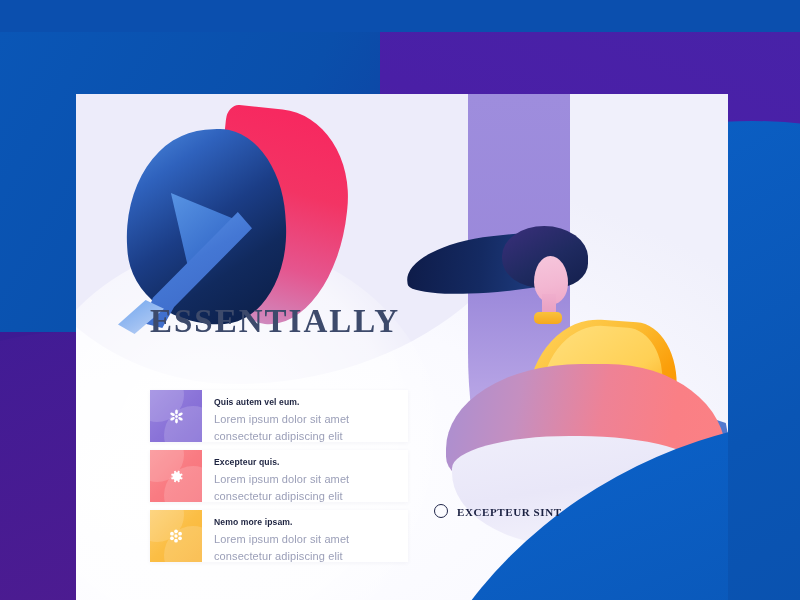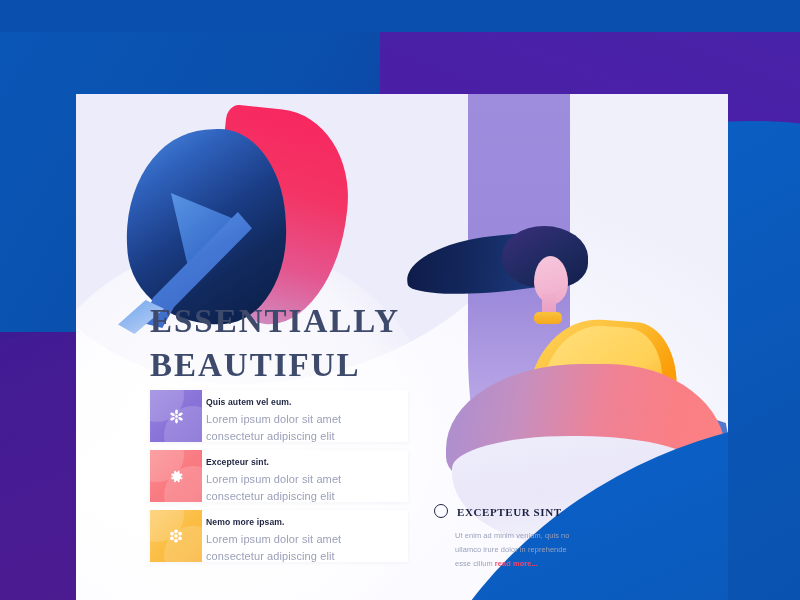--- a/index.html
+++ b/index.html
@@ -123,21 +123,21 @@
   .feat-ico{
     position:relative;flex:0 0 52px;height:52px;overflow:hidden;
     display:flex;align-items:center;justify-content:center;
   }
   .feat-ico .blob{
     position:absolute;border-radius:50%;background:rgba(255,255,255,.16);
   }
   .feat-ico .b1{width:54px;height:54px;left:-20px;top:-22px;}
   .feat-ico .b2{width:58px;height:58px;left:14px;top:16px;}
   .feat-ico svg{position:relative;z-index:2;}
-  .feat-txt{padding:7px 6px 0 4px;}
+  .feat-txt{padding:7px 6px 0 12px;}
   .feat-title{
     font-size:8.6px;font-weight:700;color:#1d2340;letter-spacing:.1px;
     margin-bottom:4px;
   }
   .feat-desc{
     font-size:11px;color:#9b9fb8;line-height:1.55;letter-spacing:.1px;
   }
 
   
   .panel{
@@ -260,21 +260,20 @@
     <div class="ill-left">
       <div class="il-pink"></div>
       <div class="il-navy"></div>
       <div class="il-tri"></div>
       <div class="il-leg"></div>
       <div class="il-foot"></div>
     </div>
 
     <div class="headline">
       <div>ESSENTIALLY</div>
-      <div>BEAUTIFUL</div>
     </div>
 
     <div class="features">
 
       <div class="feat">
         <div class="feat-ico" style="background:linear-gradient(135deg,#9a86e0 0%,#8a73d8 52%,#7e66d3 100%);">
           <div class="blob b1"></div>
           <div class="blob b2"></div>
           <svg width="17" height="17" viewBox="0 0 24 24">
             <g fill="#ffffff">
@@ -300,21 +299,21 @@
       <div class="feat">
         <div class="feat-ico" style="background:linear-gradient(135deg,#fb8e92 0%,#f97b82 50%,#f7717a 100%);">
           <div class="blob b1"></div>
           <div class="blob b2"></div>
           <svg width="17" height="17" viewBox="0 0 24 24">
             <path fill="#ffffff" d="M12 8.2a3.8 3.8 0 1 0 0 7.6 3.8 3.8 0 0 0 0-7.6zm0 5.9a2.1 2.1 0 1 1 0-4.2 2.1 2.1 0 0 1 0 4.2z"></path>
             <path fill="#ffffff" d="M20.1 13.5l-1.7-.4a6.6 6.6 0 0 0 0-2.2l1.7-.4a.6.6 0 0 0 .4-.8l-.5-1.4a.6.6 0 0 0-.8-.4l-1.6.6a6.7 6.7 0 0 0-1.6-1.6l.6-1.6a.6.6 0 0 0-.4-.8l-1.4-.5a.6.6 0 0 0-.8.4l-.4 1.7a6.6 6.6 0 0 0-2.2 0l-.4-1.7a.6.6 0 0 0-.8-.4l-1.4.5a.6.6 0 0 0-.4.8l.6 1.6A6.7 6.7 0 0 0 7.4 8.5l-1.6-.6a.6.6 0 0 0-.8.4l-.5 1.4a.6.6 0 0 0 .4.8l1.7.4a6.6 6.6 0 0 0 0 2.2l-1.7.4a.6.6 0 0 0-.4.8l.5 1.4a.6.6 0 0 0 .8.4l1.6-.6a6.7 6.7 0 0 0 1.6 1.6l-.6 1.6a.6.6 0 0 0 .4.8l1.4.5a.6.6 0 0 0 .8-.4l.4-1.7a6.6 6.6 0 0 0 2.2 0l.4 1.7a.6.6 0 0 0 .8.4l1.4-.5a.6.6 0 0 0 .4-.8l-.6-1.6a6.7 6.7 0 0 0 1.6-1.6l1.6.6a.6.6 0 0 0 .8-.4l.5-1.4a.6.6 0 0 0-.4-.8z"></path>
           </svg>
         </div>
         <div class="feat-txt">
-          <div class="feat-title">Excepteur sint.</div>
+          <div class="feat-title">Excepteur quis.</div>
           <div class="feat-desc">
             <span>Lorem ipsum dolor sit  amet</span><br>
             <span>consectetur adipiscing elit</span>
           </div>
         </div>
       </div>
 
       <div class="feat">
         <div class="feat-ico" style="background:linear-gradient(135deg,#fdcd6a 0%,#fbbe45 50%,#fab437 100%);">
           <div class="blob b1"></div>
@@ -340,21 +339,16 @@
         </div>
       </div>
 
     </div>
 
     <div class="rtext">
       <div class="rtext-head">
         <div class="rcircle"></div>
         <div class="rtitle">EXCEPTEUR SINT</div>
       </div>
-      <div class="rbody">
-        <span>Ut enim ad minim veniam, quis no</span><br>
-        <span>ullamco irure dolor in reprehende</span><br>
-        <span>esse cillum </span><a class="rmore" href="#" style="text-decoration:none;">read more...</a>
-      </div>
     </div>
 
   </div>
 </div>
 
 </body></html>

